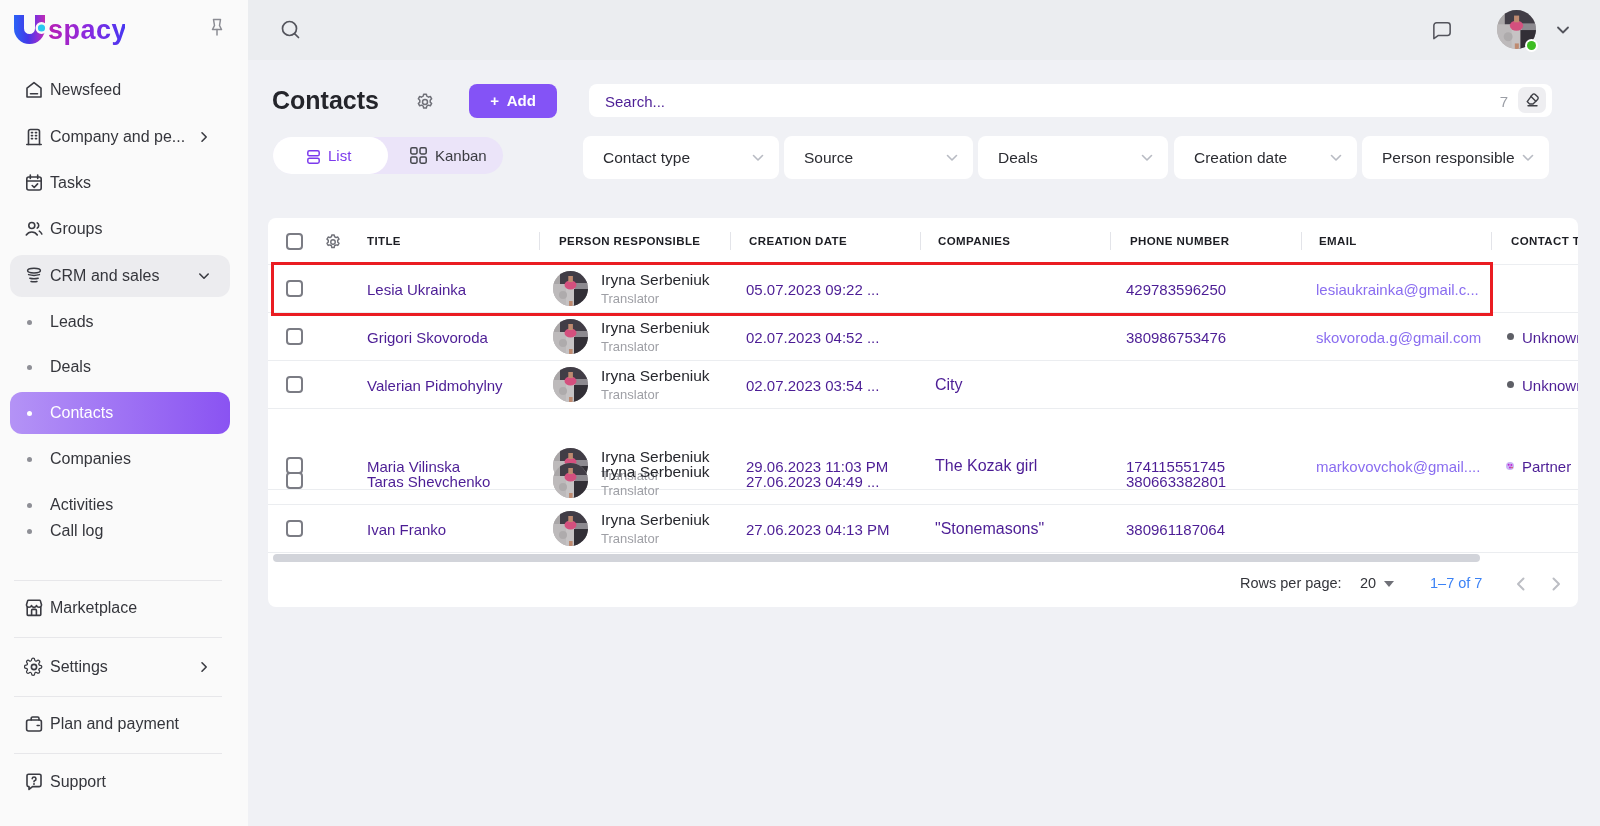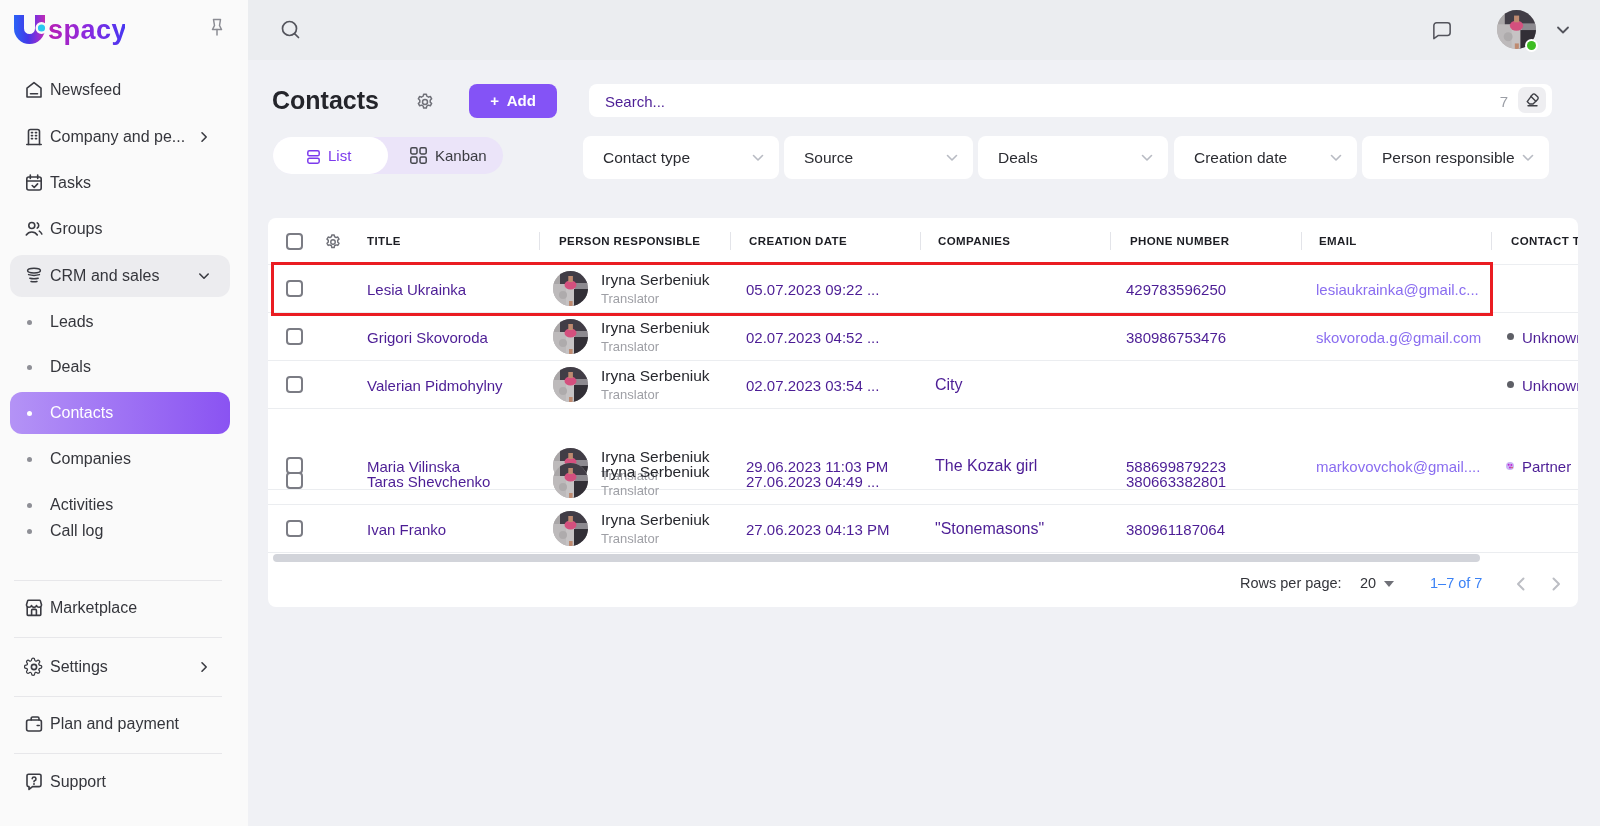--- a/index.html
+++ b/index.html
@@ -358,21 +358,21 @@
       <div class="row" style="top:191px;margin-top:33px;">
         <div class="cb" style="top:15px;"></div>
         <span class="cell" style="left:99px;">Maria Vilinska</span>
         <div class="ava"><svg width="35" height="35" viewBox="0 0 35 35">
               <use href="#avsym"></use>
             </svg></div>
         <span class="pname">Iryna Serbeniuk</span>
           <span class="prole">Translator</span>
         <span class="cell" style="left:478px;">29.06.2023 11:03 PM</span>
         <span class="cell" style="left:667px; font-size:16px;">The Kozak girl</span>
-        <span class="cell" style="left:858px;">588699879223</span>
+        <span class="cell" style="left:858px;">174115551745</span>
         <span class="cell email" style="left:1048px;">markovovchok@gmail....</span>
         <svg style="position:absolute; left:1238px; top:50%; margin-top:-4px;" width="8" height="8" viewBox="0 0 8 8">
             <circle cx="4" cy="4" r="4" fill="#c9b4f4"></circle>
             <circle cx="2.6" cy="2.8" r="1" fill="#c026d3"></circle>
             <circle cx="5.4" cy="3" r="1" fill="#c026d3"></circle>
             <circle cx="4" cy="5.4" r="1" fill="#c026d3"></circle>
             <circle cx="6" cy="5.6" r="0.8" fill="#d9484e"></circle>
           </svg>
         <span class="cell" style="left:1254px;">Partner</span>
       </div>

